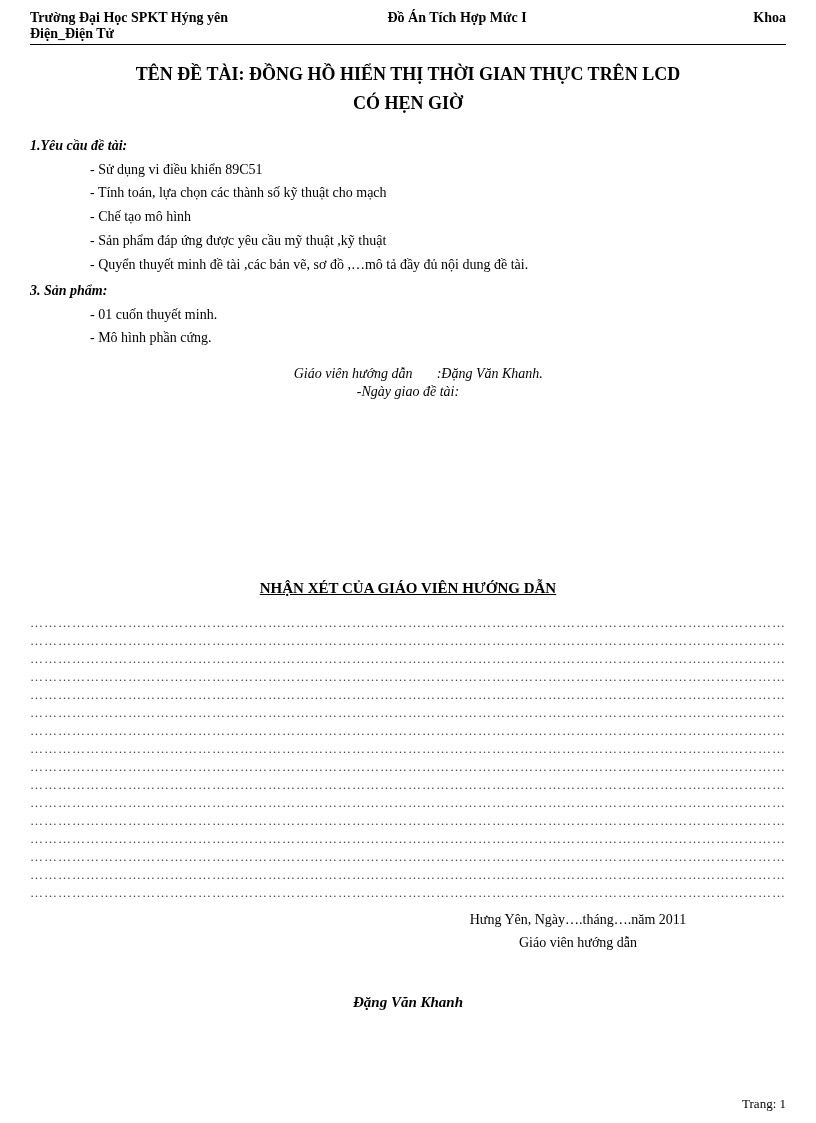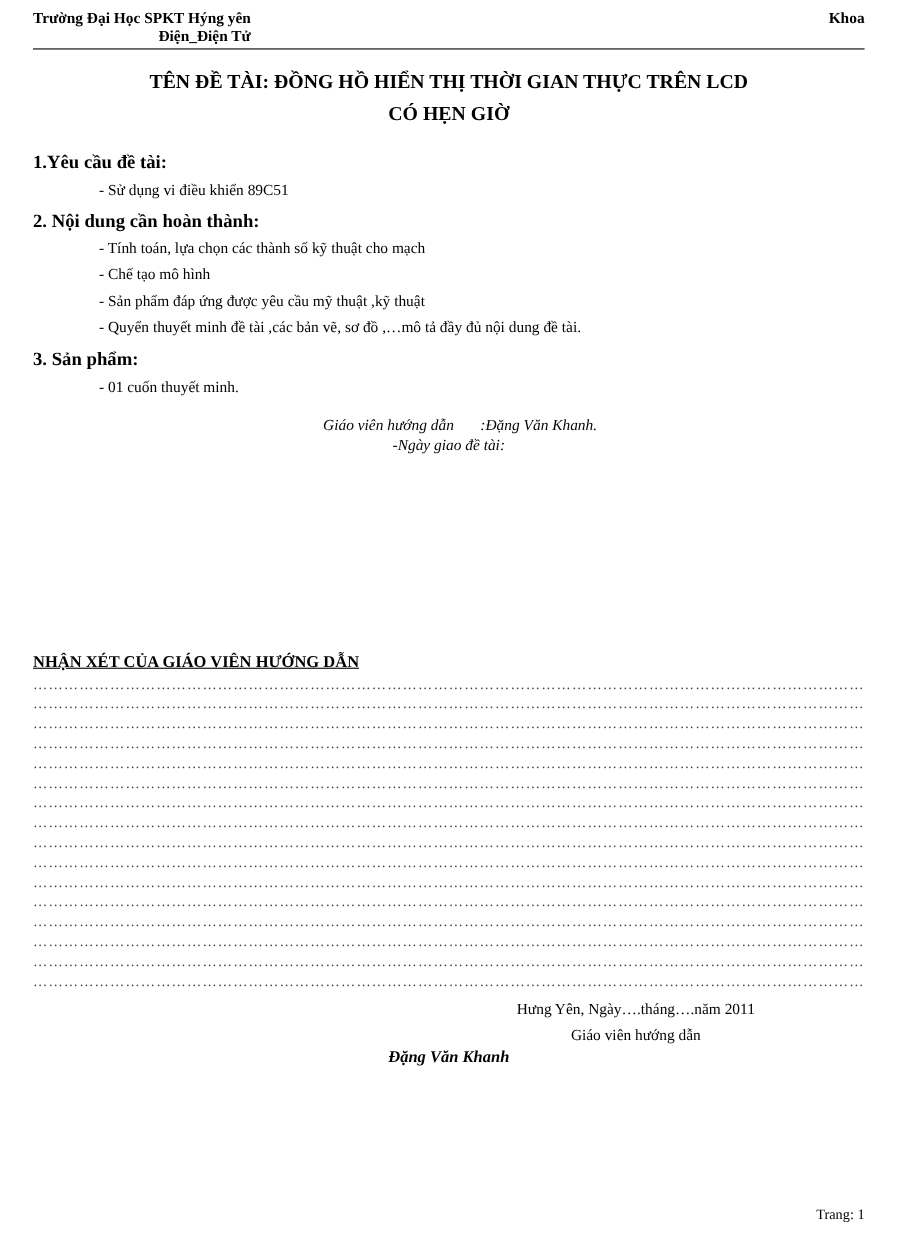--- a/index.html
+++ b/index.html
@@ -15,55 +15,57 @@
     padding: 10px 30px 20px 30px;
     position: relative;
     min-height: 1090px;
   }
   .header-row {
     display: flex;
     justify-content: space-between;
     font-weight: bold;
     font-size: 14px;
   }
-  .header-left { text-align: right; }
+  .header-left { text-align: left; }
   .header-center { text-align: center; flex:1;}
   .header-right { text-align: right; width:100px;}
   .hr-line {
     border: none;
     border-top: 1.5px solid #000;
     margin: 2px 0 15px 0;
   }
   .title-block {
     text-align: center;
     font-weight: bold;
     font-size: 18px;
     margin: 10px 0 20px 0;
     line-height: 1.6;
   }
   .section-heading {
     font-weight: bold;
-    font-size: 17px;
+    font-size: 14px;
     margin: 6px 0 4px 0;
+    font-style: italic;
   }
   .bullet {
     margin-left: 60px;
     line-height: 1.7;
   }
   .info-line {
     font-style: italic;
     margin: 2px 0;
     text-align: center;
   }
   .info-label { display:inline-block; width:160px;}
   .review-title {
+    text-align: center;
     font-weight: bold;
     text-decoration: underline;
     font-size: 15px;
-    margin: 180px 0 3px 0;
+    margin: 180px 0 18px 0;
   }
   .dotted-line {
     height: 18px;
     border: none;
     margin: 0;
     overflow: hidden;
     white-space: nowrap;
     letter-spacing: 1px;
     font-size: 13px;
     color:#444;
@@ -71,60 +73,62 @@
   .sign-block {
     text-align: center;
     margin-left: 340px;
     margin-top: 6px;
     line-height: 1.6;
   }
   .supervisor-name {
     text-align:center;
     font-weight:bold;
     font-style:italic;
+    margin-top:40px;
     font-size:15px;
   }
   .footer {
     position:absolute;
     bottom:8px;
     right:30px;
     font-size:13px;
   }
 </style>
 </head>
 <body>
 
 <div class="page">
 
   <div class="header-row">
     <div class="header-left">
       <div>Trường Đại Học SPKT Hýng yên</div>
       <div>Điện_Điện Tử</div>
     </div>
+    <div class="header-center">Đồ Án Tích Hợp Mức I</div>
     <div class="header-right">Khoa</div>
   </div>
   <hr class="hr-line">
 
   <div class="title-block">
     <span>TÊN ĐỀ TÀI:</span>
     <span>ĐỒNG HỒ HIỂN THỊ THỜI GIAN THỰC TRÊN LCD</span><br>
     <span>CÓ HẸN GIỜ</span>
   </div>
 
   <div class="section-heading">1.Yêu cầu đề tài:</div>
   <div class="bullet">- Sử dụng vi điều khiển 89C51</div>
 
-  <div class="section-heading">2. Nội dung cần hoàn thành:</div>
   <div class="bullet">- Tính toán, lựa chọn các thành số kỹ thuật cho mạch</div>
   <div class="bullet">- Chế tạo mô hình</div>
   <div class="bullet">- Sản phẩm đáp ứng được yêu cầu mỹ thuật ,kỹ thuật</div>
   <div class="bullet">- Quyển thuyết minh đề tài ,các bản vẽ, sơ đồ ,…mô tả đầy đủ nội dung đề tài.</div>
 
   <div class="section-heading">3. Sản phẩm:</div>
   <div class="bullet">- 01 cuốn thuyết minh.</div>
+  <div class="bullet">- Mô hình phần cứng.</div>
 
   <div style="height:14px;"></div>
 
   <div class="info-line">
     <span class="info-label">Giáo viên hướng dẫn</span>
     <span>:Đặng Văn Khanh.</span>
   </div>
   <div class="info-line">-Ngày giao đề tài:</div>
 
   <div class="review-title">NHẬN XÉT CỦA GIÁO VIÊN HƯỚNG DẪN</div>

